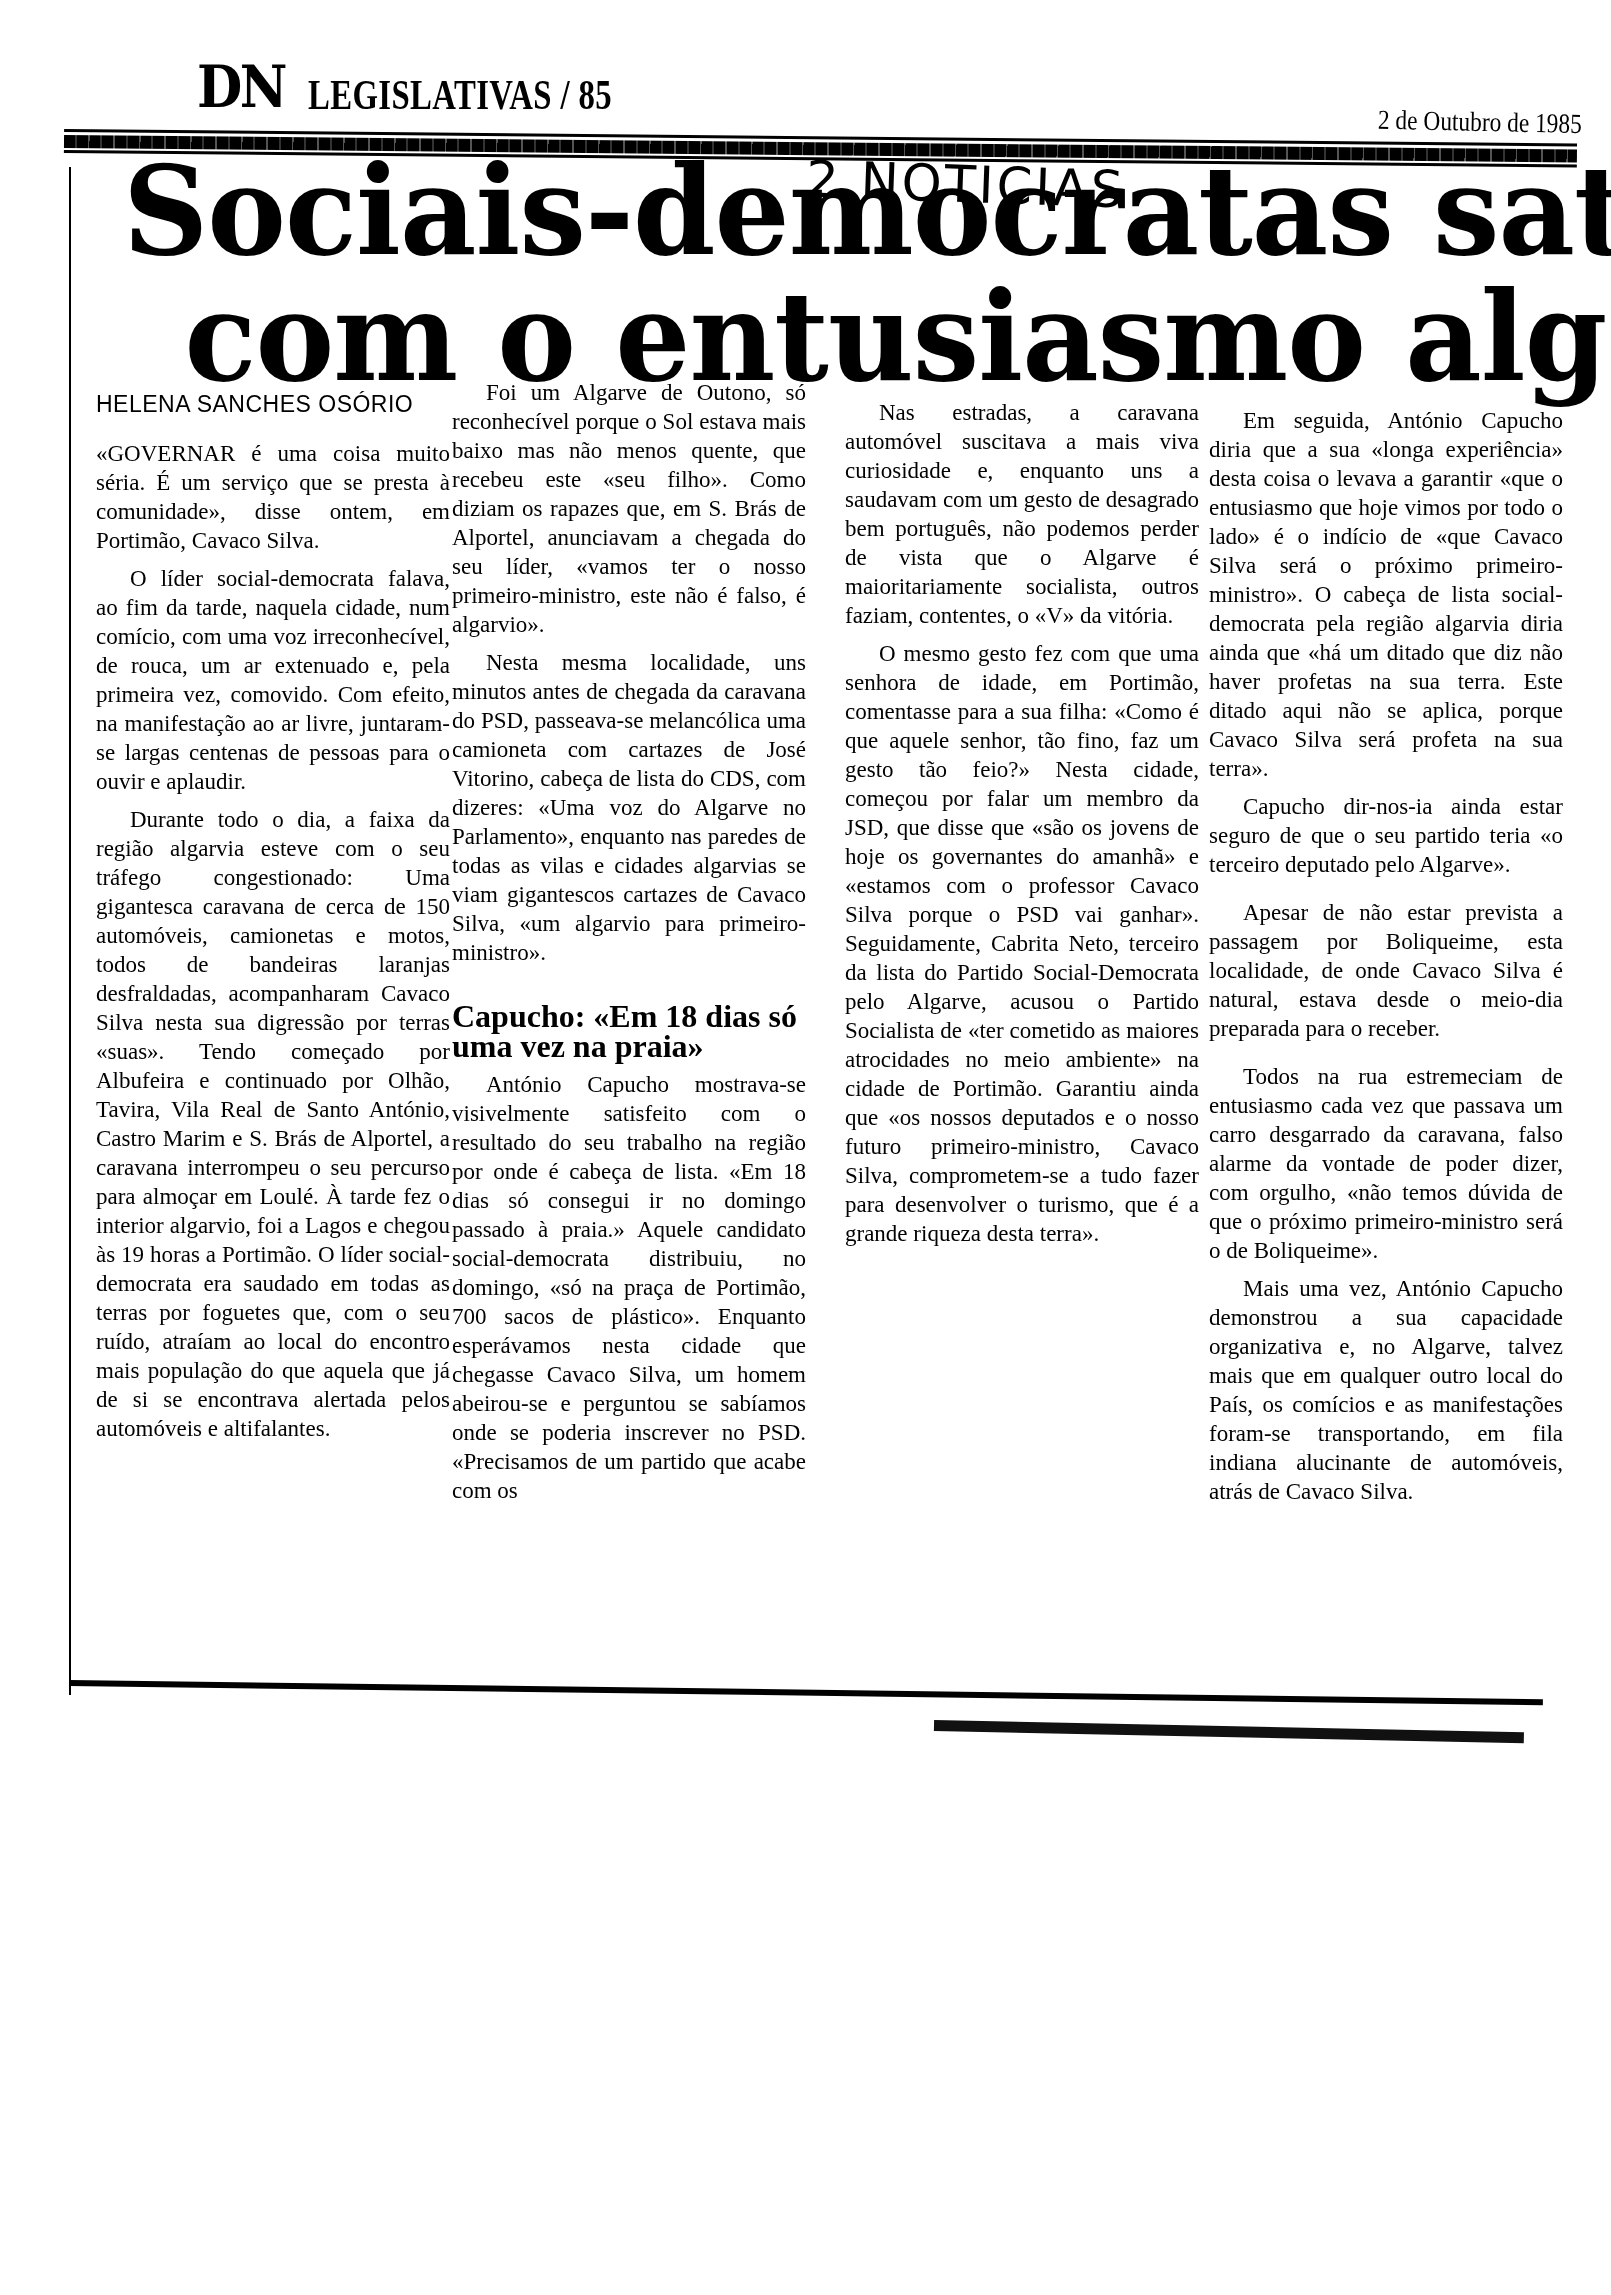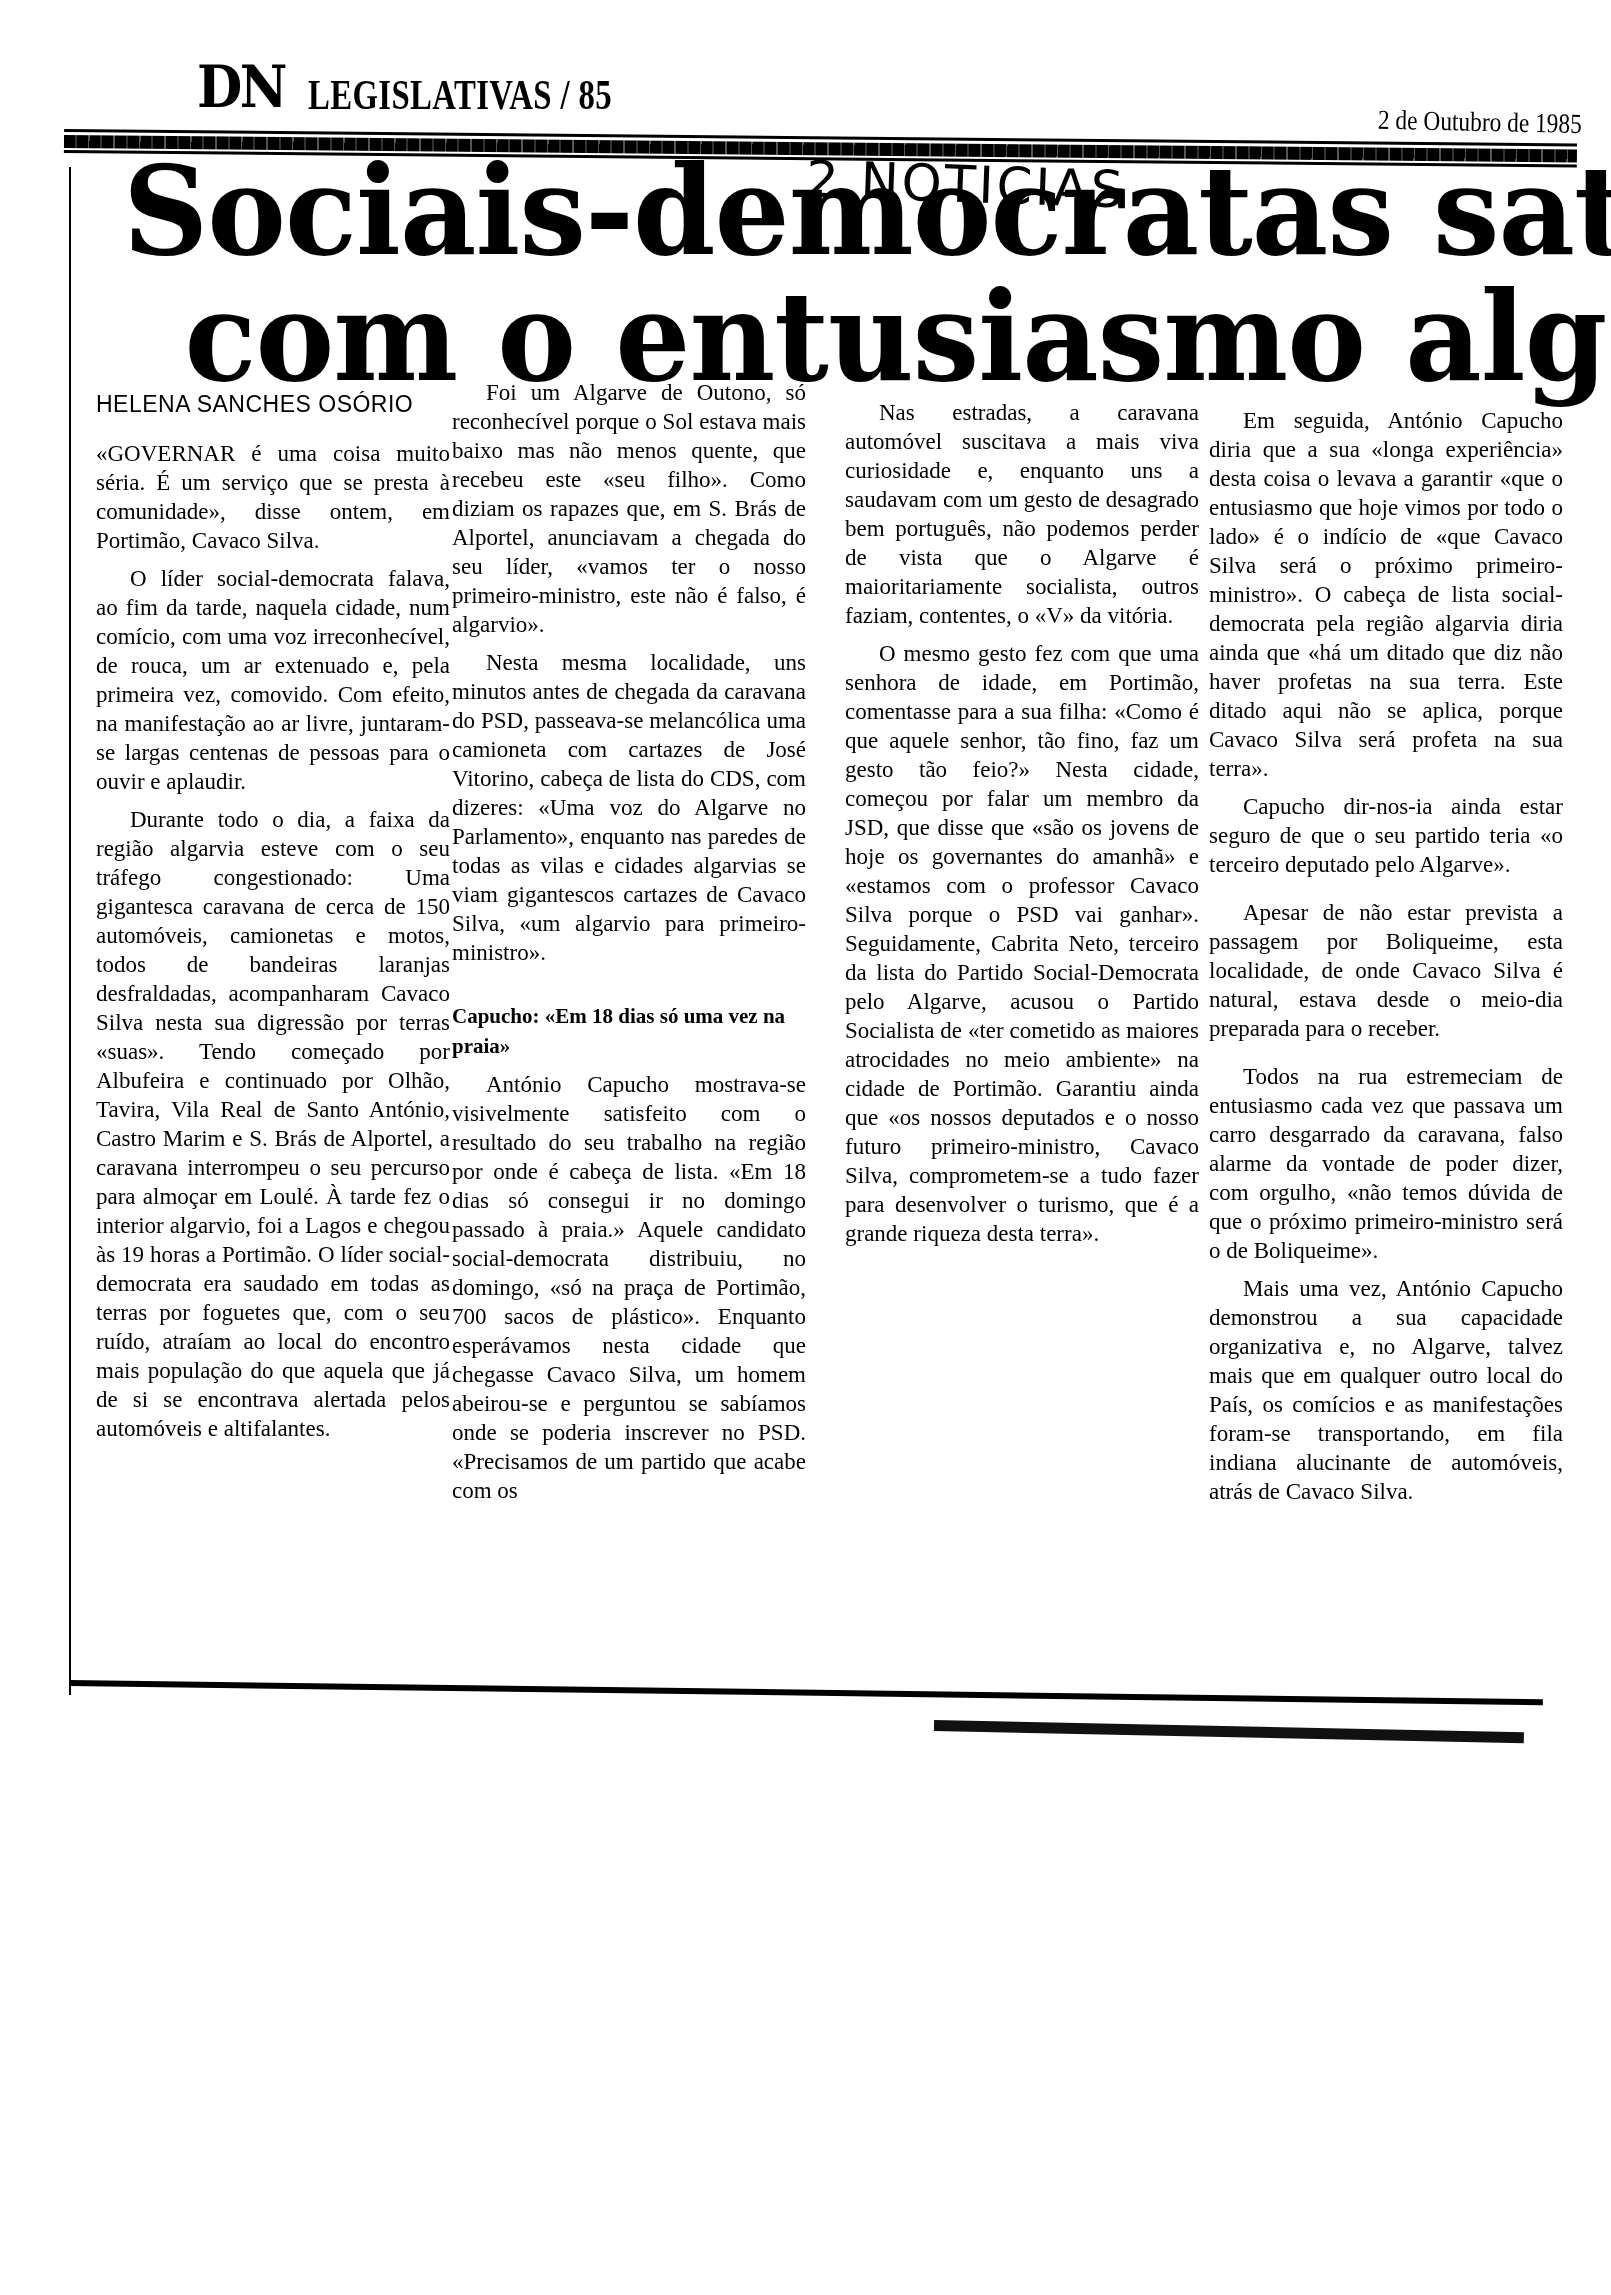--- a/index.html
+++ b/index.html
@@ -34,21 +34,21 @@
   .col p { margin: 0; text-indent: 0; }
   .col p.ind { text-indent: 34px; }
   .col p + p { margin-top: 9px; }
   .col .gap { margin-top: 19px; }
   .col1 { left: 0; }
   .col2 { left: 356px; top: 0; }
   .col3 { left: 749px; top: 19.7px; }
   .col4 { left: 1113px; top: 28px; }
 
   .byline { font-family: "Liberation Sans", sans-serif; font-size: 23px; font-weight: 400; letter-spacing: 0.5px; margin-bottom: 19.7px !important; }
-  .subhead { font-family: "Liberation Serif", serif; font-weight: 700; font-size: 21px; line-height: 29.5px; margin: 35px 0 6.9px 0 !important; text-align: left; }
+  .subhead { font-family: "Liberation Serif", serif; font-weight: 700; font-size: 32px; line-height: 29.5px; margin: 35px 0 6.9px 0 !important; text-align: left; }
 </style>
 </head>
 <body>
 
 <div class="page">
 
   <div class="masthead">
     <span class="logo">DN</span>
     <span class="section-title">LEGISLATIVAS / 85</span>
   </div>

